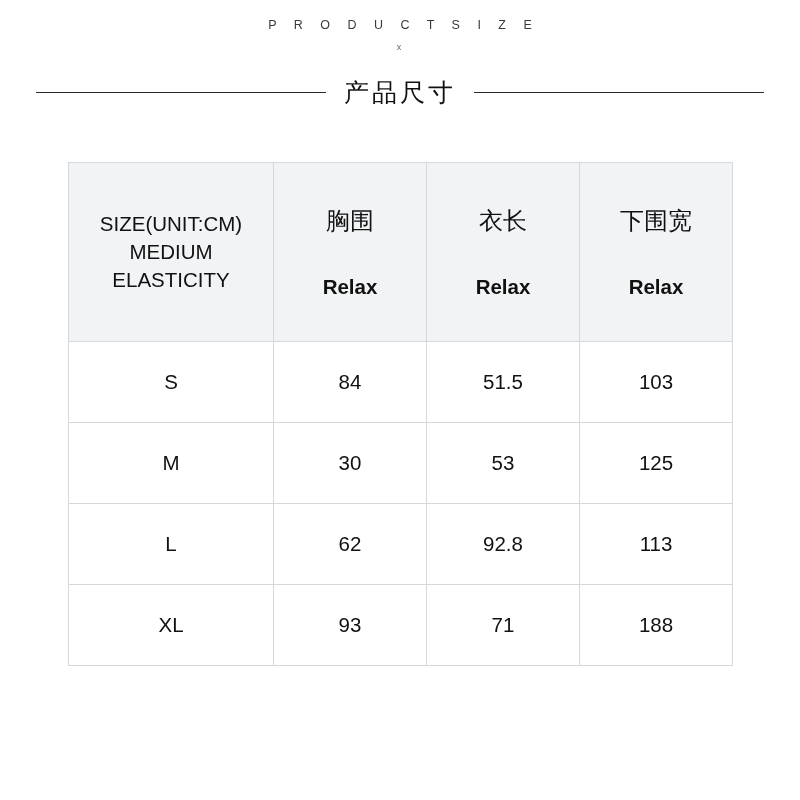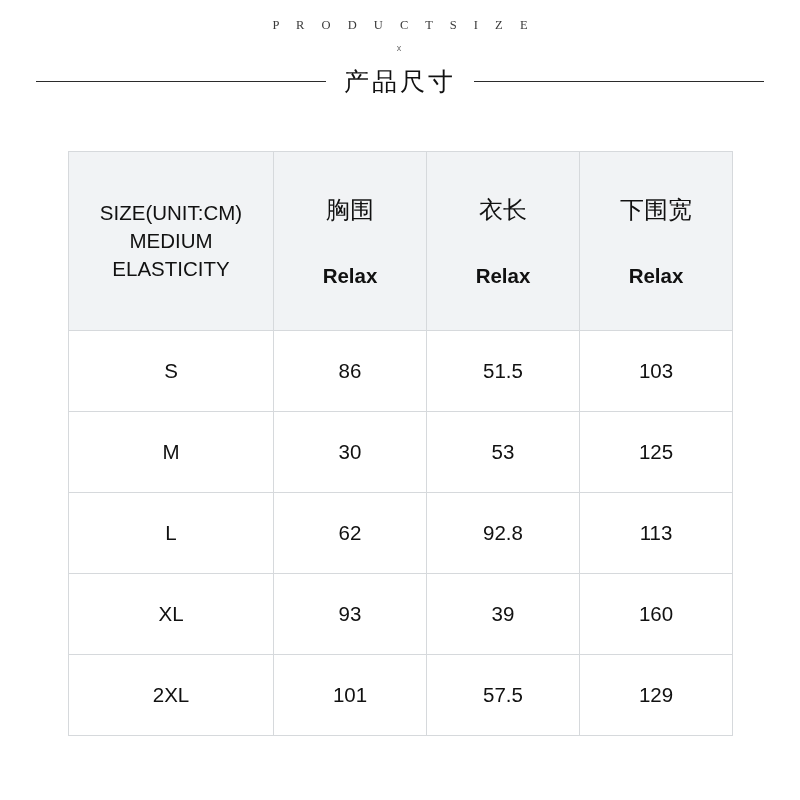--- a/index.html
+++ b/index.html
@@ -24,32 +24,32 @@
 
   
   .header {
     padding-top: 18px;
     text-align: center;
   }
   .eyebrow {
     font-size: 12.5px;
     letter-spacing: 7px;
     color: #3a3a3a;
-    font-family: Liberation Serif, serif;
+    font-family: Liberation Sans, sans-serif;
     text-indent: 7px;
   }
   .eyebrow-sub {
     margin-top: 10px;
     font-size: 9px;
     letter-spacing: 2px;
     color: #6b6b6b;
   }
 
   .title-row {
-    margin-top: 16px;
+    margin-top: 28px;
     display: flex;
     align-items: center;
     justify-content: center;
     gap: 0px;
     padding: 0 36px;
   }
   .rule {
     flex: 1 1 auto;
     height: 1px;
     background: #2b2b2b;
@@ -164,45 +164,39 @@
             <span class="hdr-relax">Relax</span>
           </td>
           <td>
             <span class="hdr-cn">下围宽</span>
             <span class="hdr-relax">Relax</span>
           </td>
         </tr>
 
         <tr class="body-row">
           <td>S</td>
-          <td>86</td>
+          <td>84</td>
           <td>51.5</td>
           <td>103</td>
         </tr>
         <tr class="body-row">
           <td>M</td>
           <td>30</td>
           <td>53</td>
           <td>125</td>
         </tr>
         <tr class="body-row">
           <td>L</td>
           <td>62</td>
           <td>92.8</td>
           <td>113</td>
         </tr>
         <tr class="body-row">
           <td>XL</td>
           <td>93</td>
-          <td>39</td>
-          <td>160</td>
-        </tr>
-        <tr class="body-row">
-          <td>2XL</td>
-          <td>101</td>
-          <td>57.5</td>
-          <td>129</td>
+          <td>71</td>
+          <td>188</td>
         </tr>
       </tbody>
     </table>
   </div>
 
 </div>
 
 </body></html>

